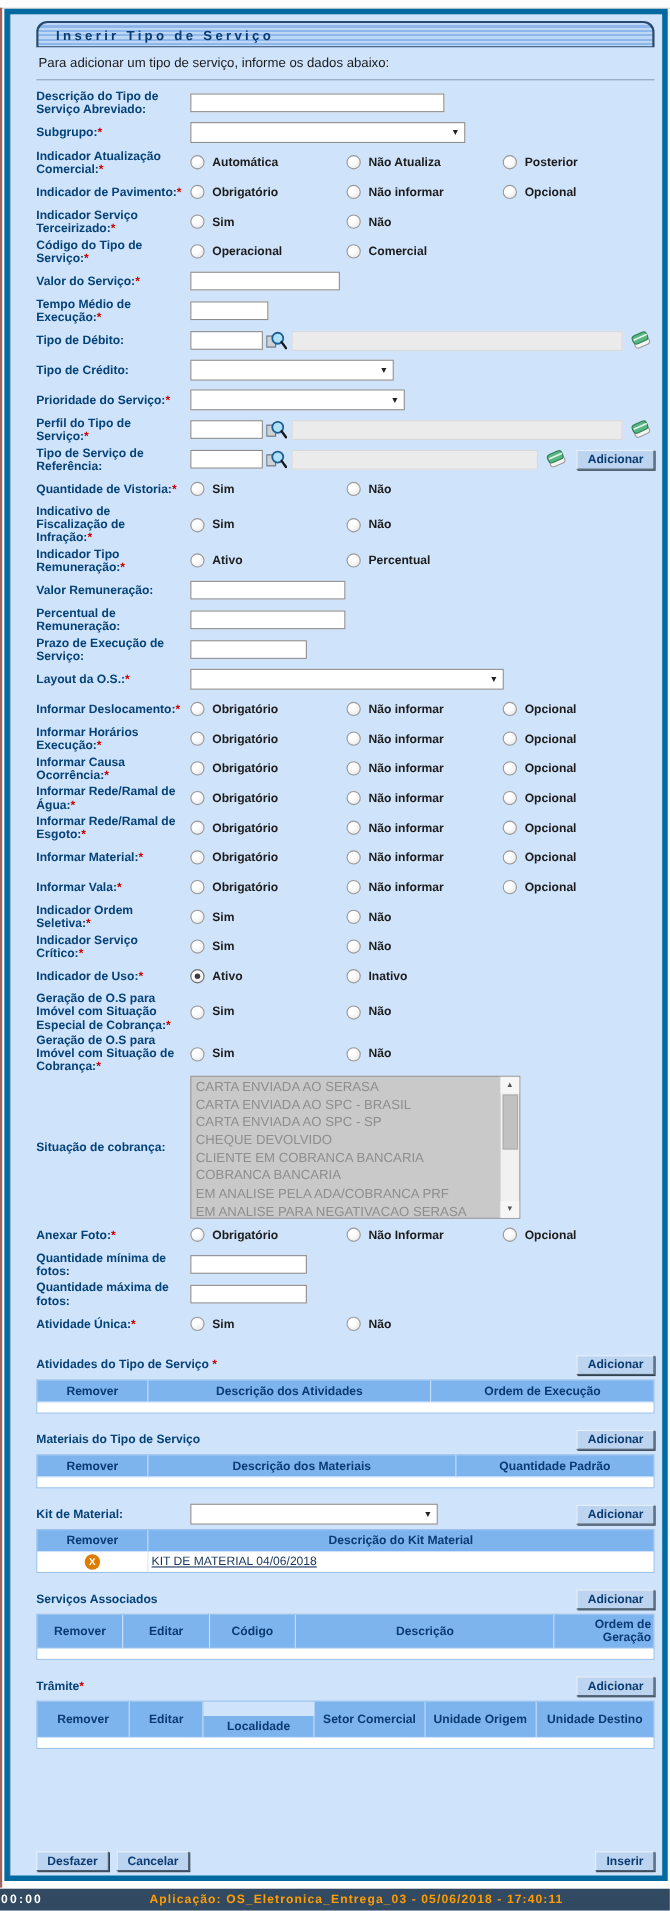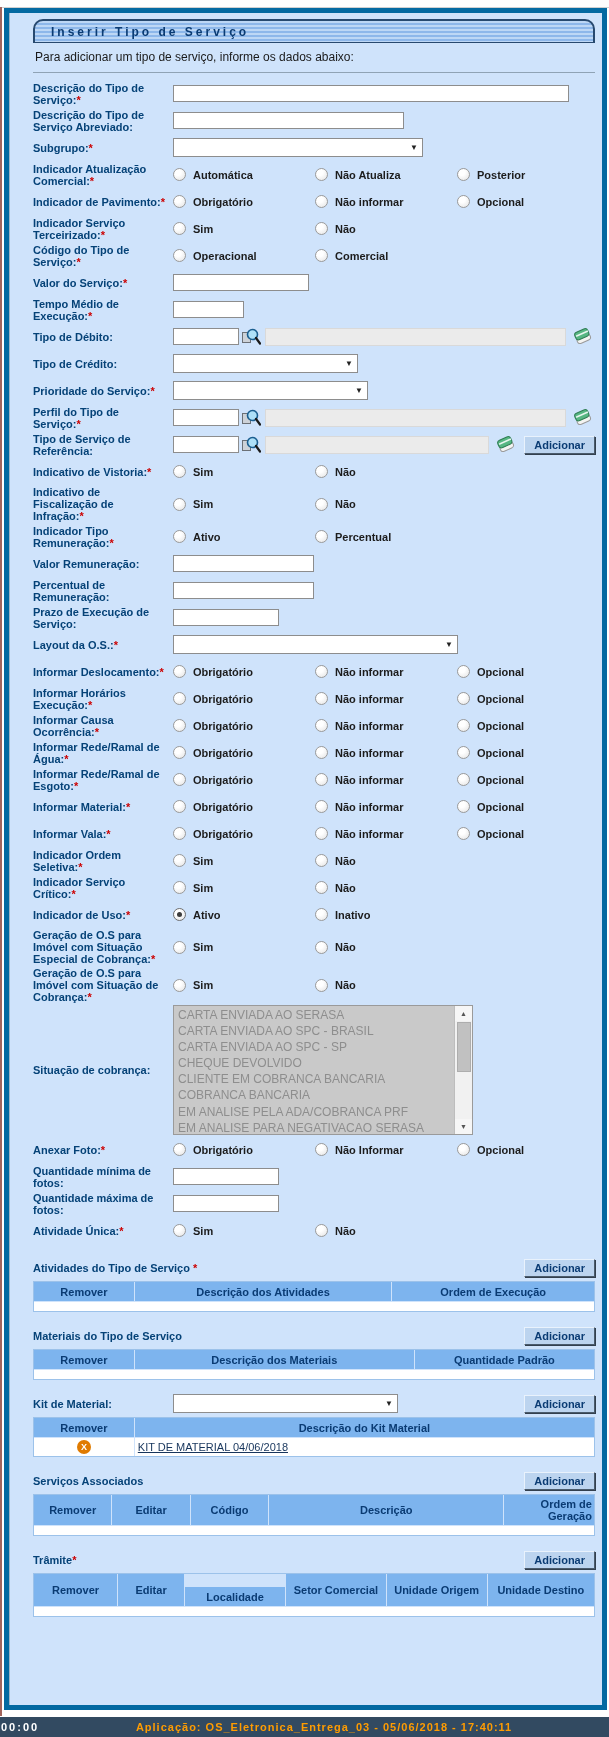--- a/index.html
+++ b/index.html
@@ -72,26 +72,20 @@
 
 <div class="frame">
   <div class="tab">
     <span class="tab-title">Inserir Tipo de Serviço</span>
   </div>
   <div class="intro">Para adicionar um tipo de serviço, informe os dados abaixo:</div>
   <hr class="sep">
 
   <div id="form-body">
       <div class="frow">
-        <div class="flabel"><span>Descrição do Tipo de Serviço:</span><span class="req">*</span></div>
-        <div class="ffield">
-          <input class="tin" type="text" value="" style="width: 390px;">
-        </div>
-      </div>
-      <div class="frow">
         <div class="flabel"><span>Descrição do Tipo de Serviço Abreviado:</span></div>
         <div class="ffield">
           <input class="tin" type="text" value="" style="width: 225px;">
         </div>
       </div>
       <div class="frow">
         <div class="flabel"><span>Subgrupo:</span><span class="req">*</span></div>
         <div class="ffield">
           <div class="sel" style="width: 250px;">
             <span class="selval"></span>
@@ -253,21 +247,21 @@
                 <rect x="5" y="9" width="14" height="6" rx="3" fill="#f4f4f2" stroke="#9a9a9a"></rect>
                 <rect x="5" y="3" width="14" height="8" rx="3" fill="#57b783" stroke="#2f7d53"></rect>
                 <line x1="6" y1="6.5" x2="19" y2="6.5" stroke="#e8f5ee" stroke-width="1.5"></line>
               </g>
             </svg>
           </span>
           <button class="btn rowbtn">Adicionar</button>
         </div>
       </div>
       <div class="frow">
-        <div class="flabel"><span>Indicativo de Vistoria:</span><span class="req">*</span></div>
+        <div class="flabel"><span>Quantidade de Vistoria:</span><span class="req">*</span></div>
         <div class="ffield">
           <span class="opt">
             <span class="radio"></span>
             <span class="optlbl">Sim</span>
           </span>
           <span class="opt last">
             <span class="radio"></span>
             <span class="optlbl">Não</span>
           </span>
         </div>
@@ -655,18 +649,25 @@
           <div class="th" style="width: 18%;">Setor Comercial</div>
           <div class="th" style="width: 18%;">Unidade Origem</div>
           <div class="th" style="width: 19%;">Unidade Destino</div>
         </div>
         <div class="tr emptyrow">
           <div class="td" style="width: 100%;"></div>
         </div>
       </div>
     </div>
 
+  <div class="footrow">
+    <div class="fleft">
+      <button class="btn">Desfazer</button>
+      <button class="btn">Cancelar</button>
+    </div>
+    <button class="btn right">Inserir</button>
+  </div>
 </div>
 
 <div class="statusbar">
   <span class="timer">00:00</span>
   <span class="appinfo">Aplicação: OS_Eletronica_Entrega_03 - 05/06/2018 - 17:40:11</span>
 </div>
 
 </body></html>

